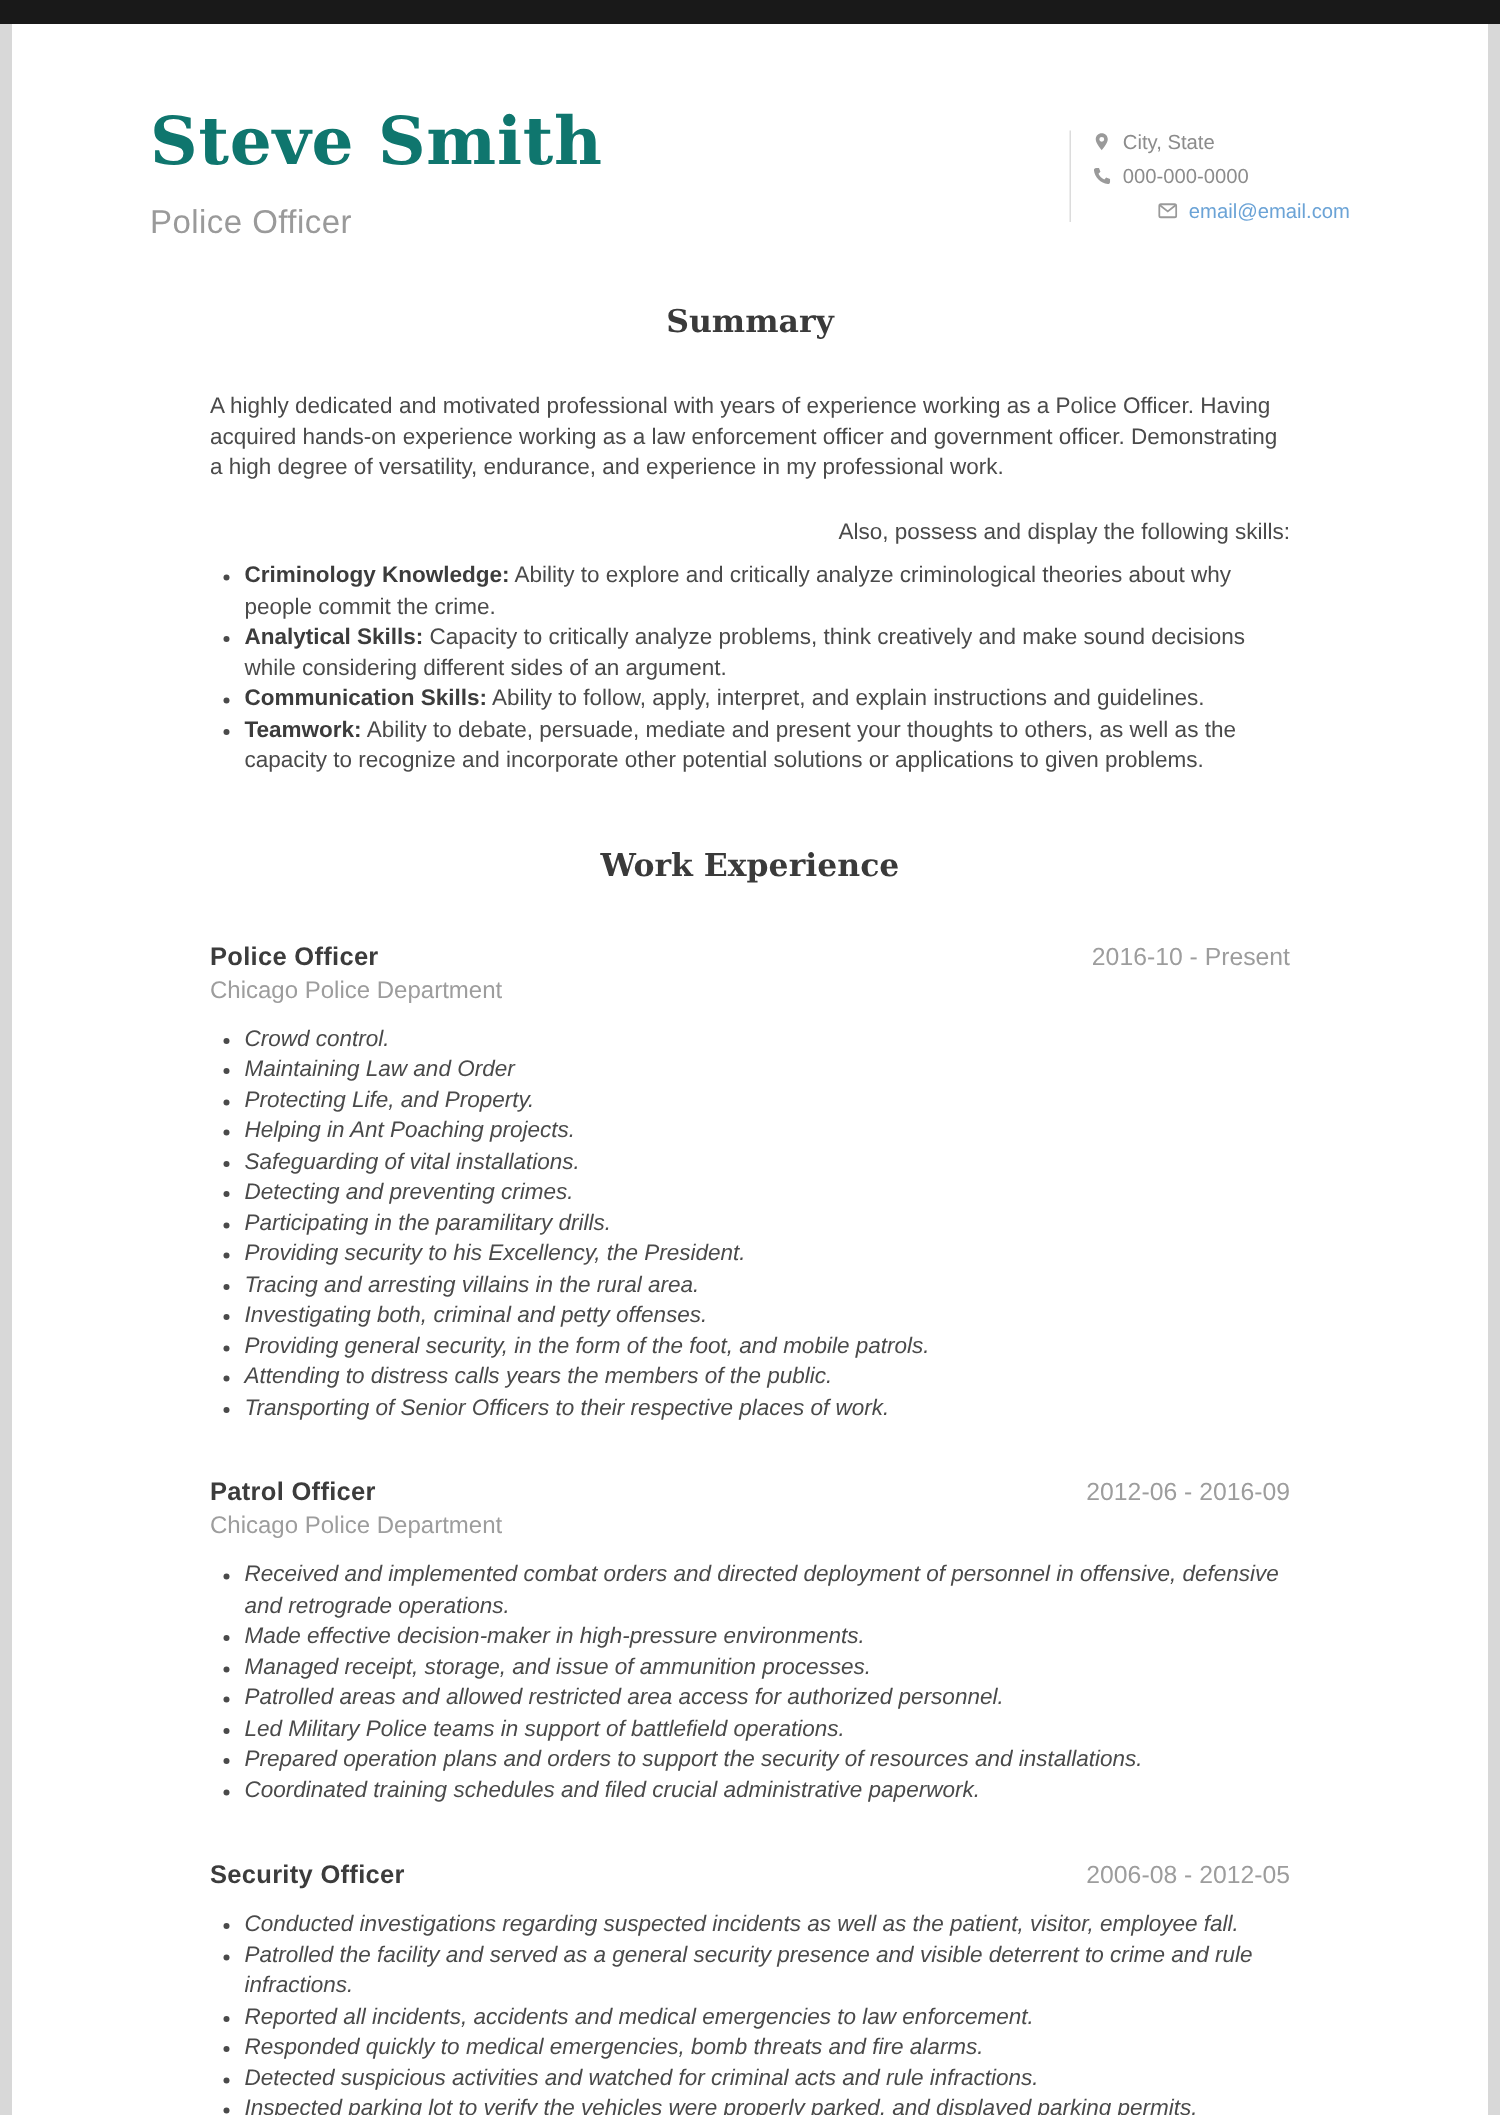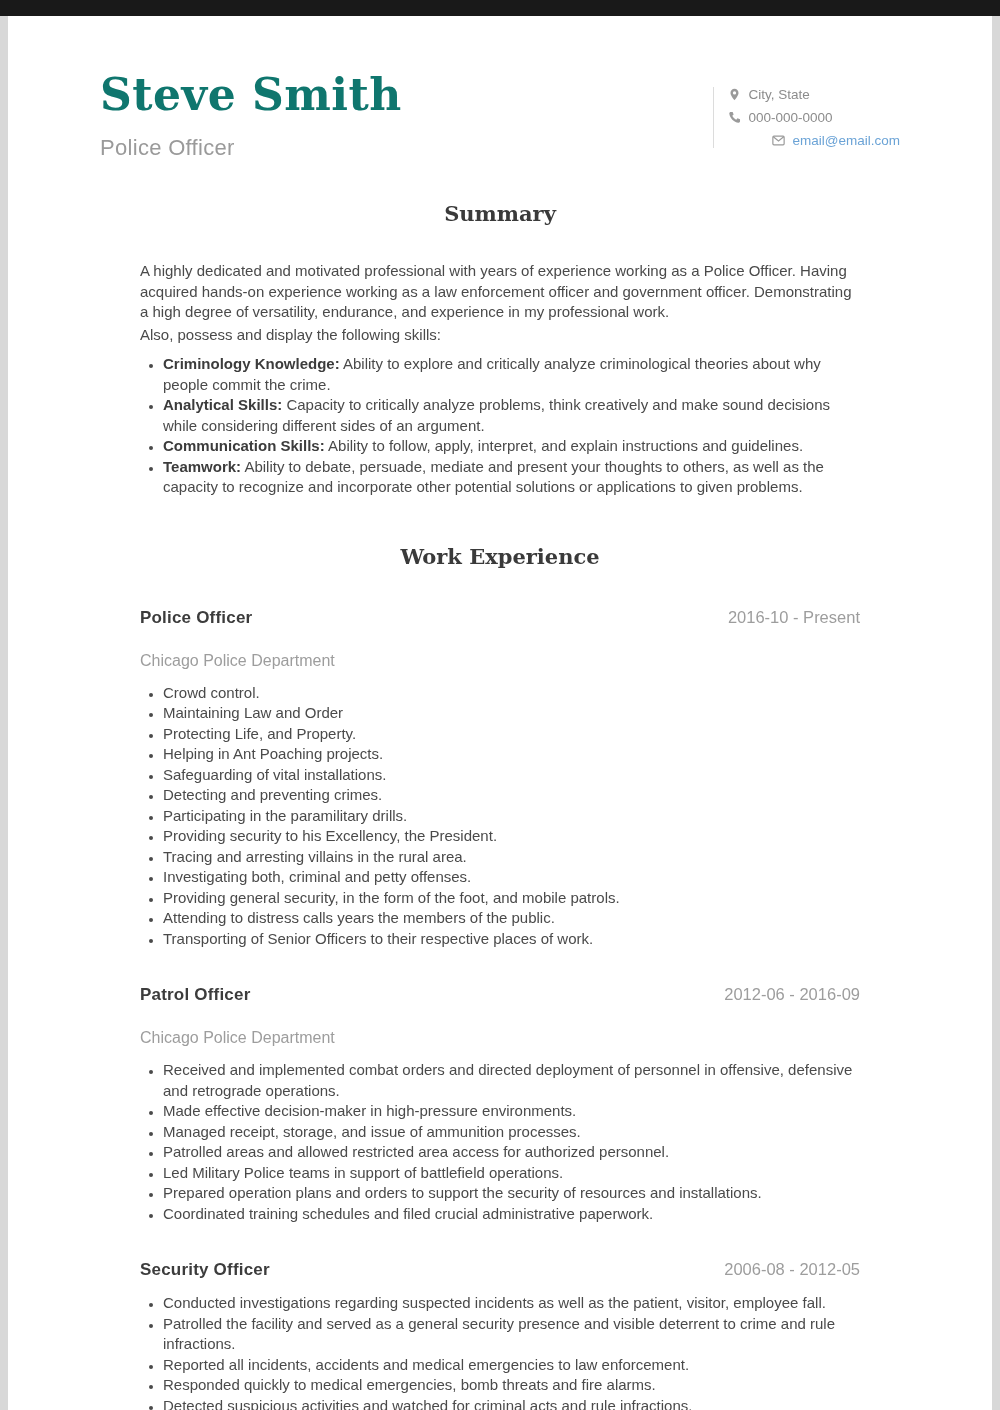--- a/index.html
+++ b/index.html
@@ -67,21 +67,21 @@
   .heading-rule { flex: 1; border-top: 1px solid #e0e0e0; margin-left: 12px; margin-top: 4px; }
 
   .section-body { margin: 0 40px; }
 
   p.body-text {
     font-size: 15px;
     line-height: 20.5px;
     color: #4a4a4a;
   }
   .summary-p1 { margin-top: 30px; }
-  .summary-p2 { margin-top: 2px; }
+  .summary-p2 { margin-top: 22px; text-align: right; }
 
   ul.bullets {
     margin-top: 9px;
     padding-left: 23px;
     list-style: disc;
   }
   ul.bullets li {
     font-size: 15px;
     line-height: 20.5px;
     color: #4a4a4a;
@@ -91,22 +91,22 @@
 
   
   .job { margin-top: 36px; }
   .job:first-of-type { margin-top: 34px; }
   .job-header { display: flex; justify-content: space-between; align-items: baseline; }
   .job-name {
     font-size: 17px; font-weight: 700; color: #3c3c3c;
     letter-spacing: 0.2px;
   }
   .job-dates { font-size: 16.5px; color: #9d9d9d; }
-  .job-company { margin-top: 24px; font-size: 16px; color: #9d9d9d; }
-  .job ul.bullets { margin-top: 13px; }
+  .job-company { margin-top: 4px; font-size: 16px; color: #9d9d9d; }
+  .job ul.bullets { margin-top: 13px; font-style: italic; }
 </style>
 </head>
 <body>
 
 <div class="top-bar"></div>
 
 <div class="page">
 
   <div class="header-row">
     <div>

